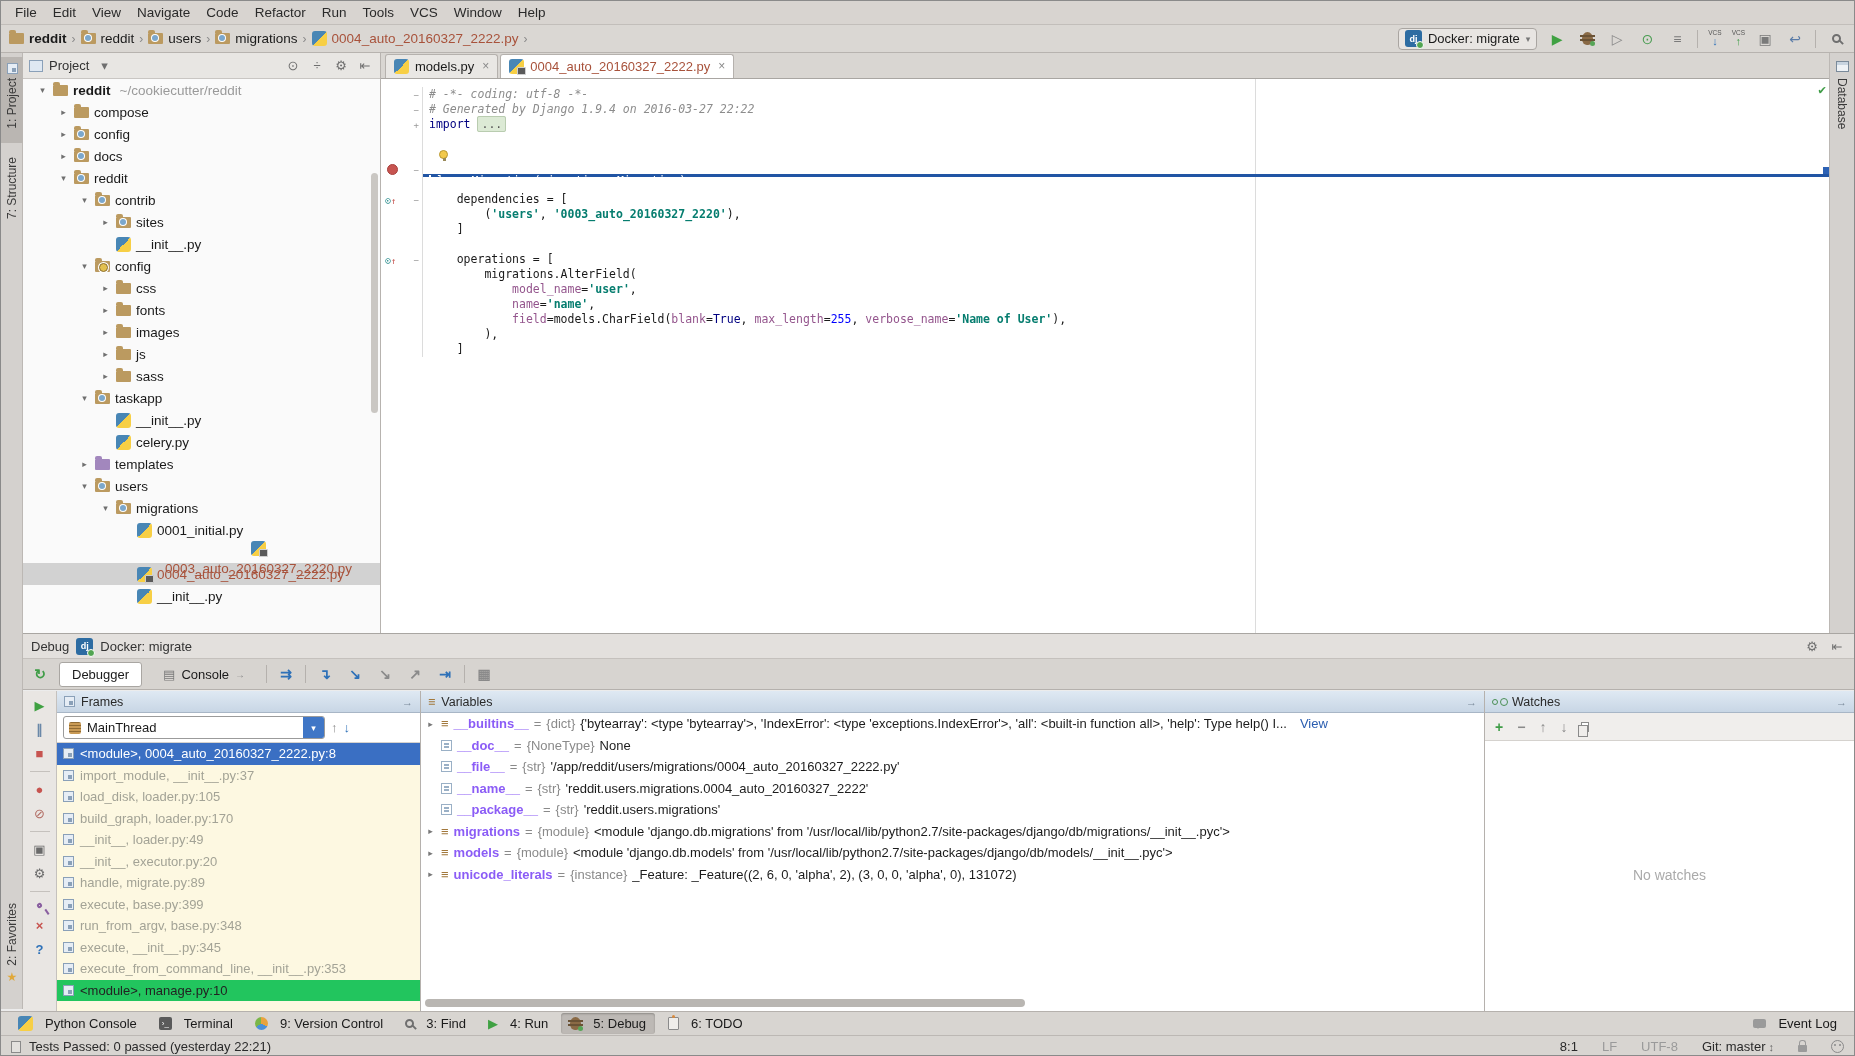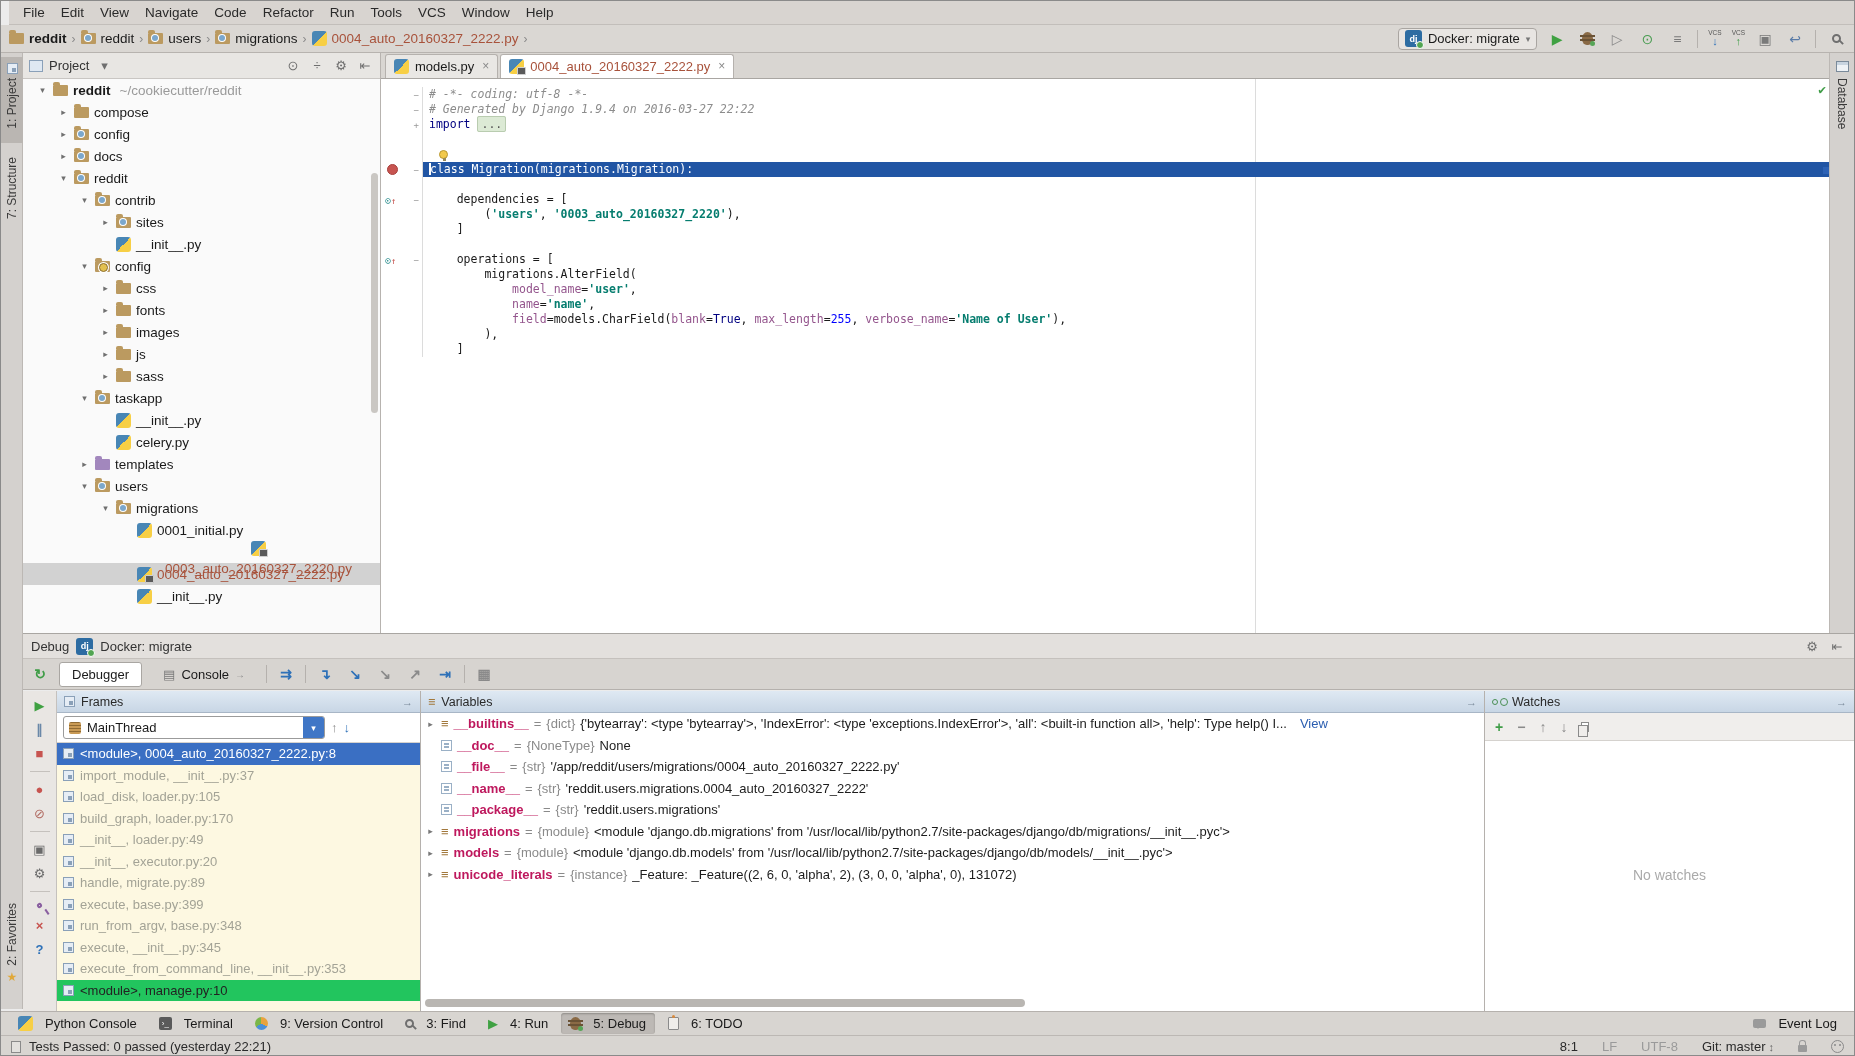--- a/index.html
+++ b/index.html
@@ -1,21 +1,21 @@
 <!DOCTYPE html>
 <html><head>
 <meta charset="utf-8">
 <style>
   * { margin:0; padding:0; box-sizing:border-box; }
   html,body { background:#9a9a9a; }
   body { font-family:"Liberation Sans", sans-serif; font-size:13px; color:#1a1a1a; }
   #app { position:relative; width:1855px; height:1056px; background:#ececec; overflow:hidden; border:1px solid #8a8a8a; }
 
   
-  .menubar { position:absolute; left:8px; top:0; right:0; height:24px; background:#d8d4d0; border-bottom:1px solid #c2beba; display:flex; align-items:center; padding-left:6px; }
+  .menubar { position:absolute; left:0; top:0; right:0; height:24px; background:#d8d4d0; border-bottom:1px solid #c2beba; display:flex; align-items:center; padding-left:6px; }
   .menu-item { padding:2px 8px; font-size:13.5px; color:#2a2a2a; cursor:default; }
   .crumbbar { position:absolute; left:0; top:24px; right:0; height:28px; background:#dad7d3; border-bottom:1px solid #b7b3af; display:flex; align-items:center; padding:0 8px; }
   .crumbs { display:flex; align-items:center; gap:4px; flex:1; }
   .crumb { display:flex; align-items:center; gap:5px; font-size:13.5px; }
   .crumb .lbl.bold { font-weight:bold; }
   .crumb .lbl.red { color:#a8523b; }
   .chev { color:#8a8a8a; font-size:12px; padding:0 1px; }
   .right-tools { display:flex; align-items:center; gap:10px; }
   .runconfig { display:flex; align-items:center; gap:6px; background:#e8e5e2; border:1px solid #a9a5a1; border-radius:4px; padding:2px 6px; height:22px; }
   .runconfig .dd { color:#777; font-size:9px; }
@@ -99,21 +99,21 @@
   .ebody { position:absolute; top:26px; left:0; right:0; bottom:0; font-family:"DejaVu Sans Mono", monospace; font-size:11.5px; line-height:15px; }
   .ebody .guide { position:absolute; left:874px; top:0; bottom:0; width:1px; background:#dcdcdc; }
   .codewrap { position:absolute; inset:0; padding-top:8px; }
   .cline { display:flex; height:15px; }
   .gut { width:42px; flex:none; position:relative; border-right:1px solid #dcdcdc; background:#fff; }
   .gut .fold { position:absolute; right:3px; top:1px; font-size:9px; color:#9a9a9a; }
   .gut .bp { position:absolute; left:6px; top:2px; width:11px; height:11px; border-radius:50%; background:#c75450; border:1px solid #a8403c; }
   .gut .attr { position:absolute; left:4px; top:1px; font-size:10px; color:#2e8f8f; }
   .gut .attr i { font-style:normal; color:#c75450; font-size:9px; }
   .ctext { flex:1; white-space:pre; padding-left:6px; position:relative; }
-  .cline.cur .ctext { background:#2155a4; color:#fff; }
+  .cline.cur .ctext { background:#2155a4; color:#fff;margin-top:12px; }
   .cline.cur .ctext span { color:#fff !important; }
   .caret { display:inline-block; width:2px; height:12px; background:#fff; vertical-align:-2px; margin-right:-1px; }
   .tok.c { color:#8c8c8c; font-style:italic; }
   .tok.k { color:#000080; font-weight:normal; }
   .tok.s { color:#067d6f; font-weight:bold; }
   .tok.n { color:#0000ff; }
   .tok.p { color:#94558d; }
   .tok.f { background:#dcead5; border:1px solid #b9ccb0; border-radius:2px; padding:0 3px; color:#555; }
   .gcheck { position:absolute; right:5px; top:3px; color:#3f9d47; font-size:13px; }
   .smark { position:absolute; right:2px; top:88px; width:6px; height:7px; background:#2d62b5; }
@@ -142,21 +142,21 @@
   .combo .btn { width:21px; height:21px; background:#3f76c6; color:#fff; border-radius:0 2px 2px 0; display:flex; align-items:center; justify-content:center; font-size:9px; }
   .thread-row .arr { font-size:13px; font-weight:bold; }
   .frow { height:21.5px; display:flex; align-items:center; gap:6px; padding:0 6px; font-size:13px; white-space:nowrap; }
   .frow.lib { color:#a3a396; }
   .frow.user { color:#222; background:#22c55e; }
   .frow.selected { background:#3a6fc3; color:#fff; }
   .vars-list { position:absolute; top:22px; left:0; right:0; bottom:0; background:#fff; overflow:hidden; }
   .vrow { height:21.5px; display:flex; align-items:center; gap:5px; padding:0 4px; font-size:13px; white-space:nowrap; overflow:hidden; }
   .vrow .exp { width:11px; font-size:9px; color:#777; text-align:center; flex:none; }
   .vrow .struct { color:#a2783c; font-weight:bold; font-size:13px; flex:none; }
-  .vrow .nm { color:#be185d; font-weight:bold; }
+  .vrow .nm { color:#8b5cf6; font-weight:bold; }
   .vrow .eq, .vrow .ty { color:#8a8a8a; }
   .vrow .val { color:#1c1c1c; }
   .vrow .viewlink { color:#2a5db0; margin-left:8px; }
   .hscroll { position:absolute; left:4px; bottom:4px; width:600px; height:8px; background:#b9b6b2; border-radius:4px; }
   .watch-tools { height:28px; background:#f0eeec; border-bottom:1px solid #d5d2ce; display:flex; align-items:center; gap:14px; padding:0 10px; }
   .watch-tools .w { font-size:14px; font-weight:bold; color:#8a8a8a; }
   .watch-tools .add { color:#3f9d47; }
   .no-watches { position:absolute; top:55%; left:0; right:0; text-align:center; color:#aaa; font-size:14px; }
 
   

